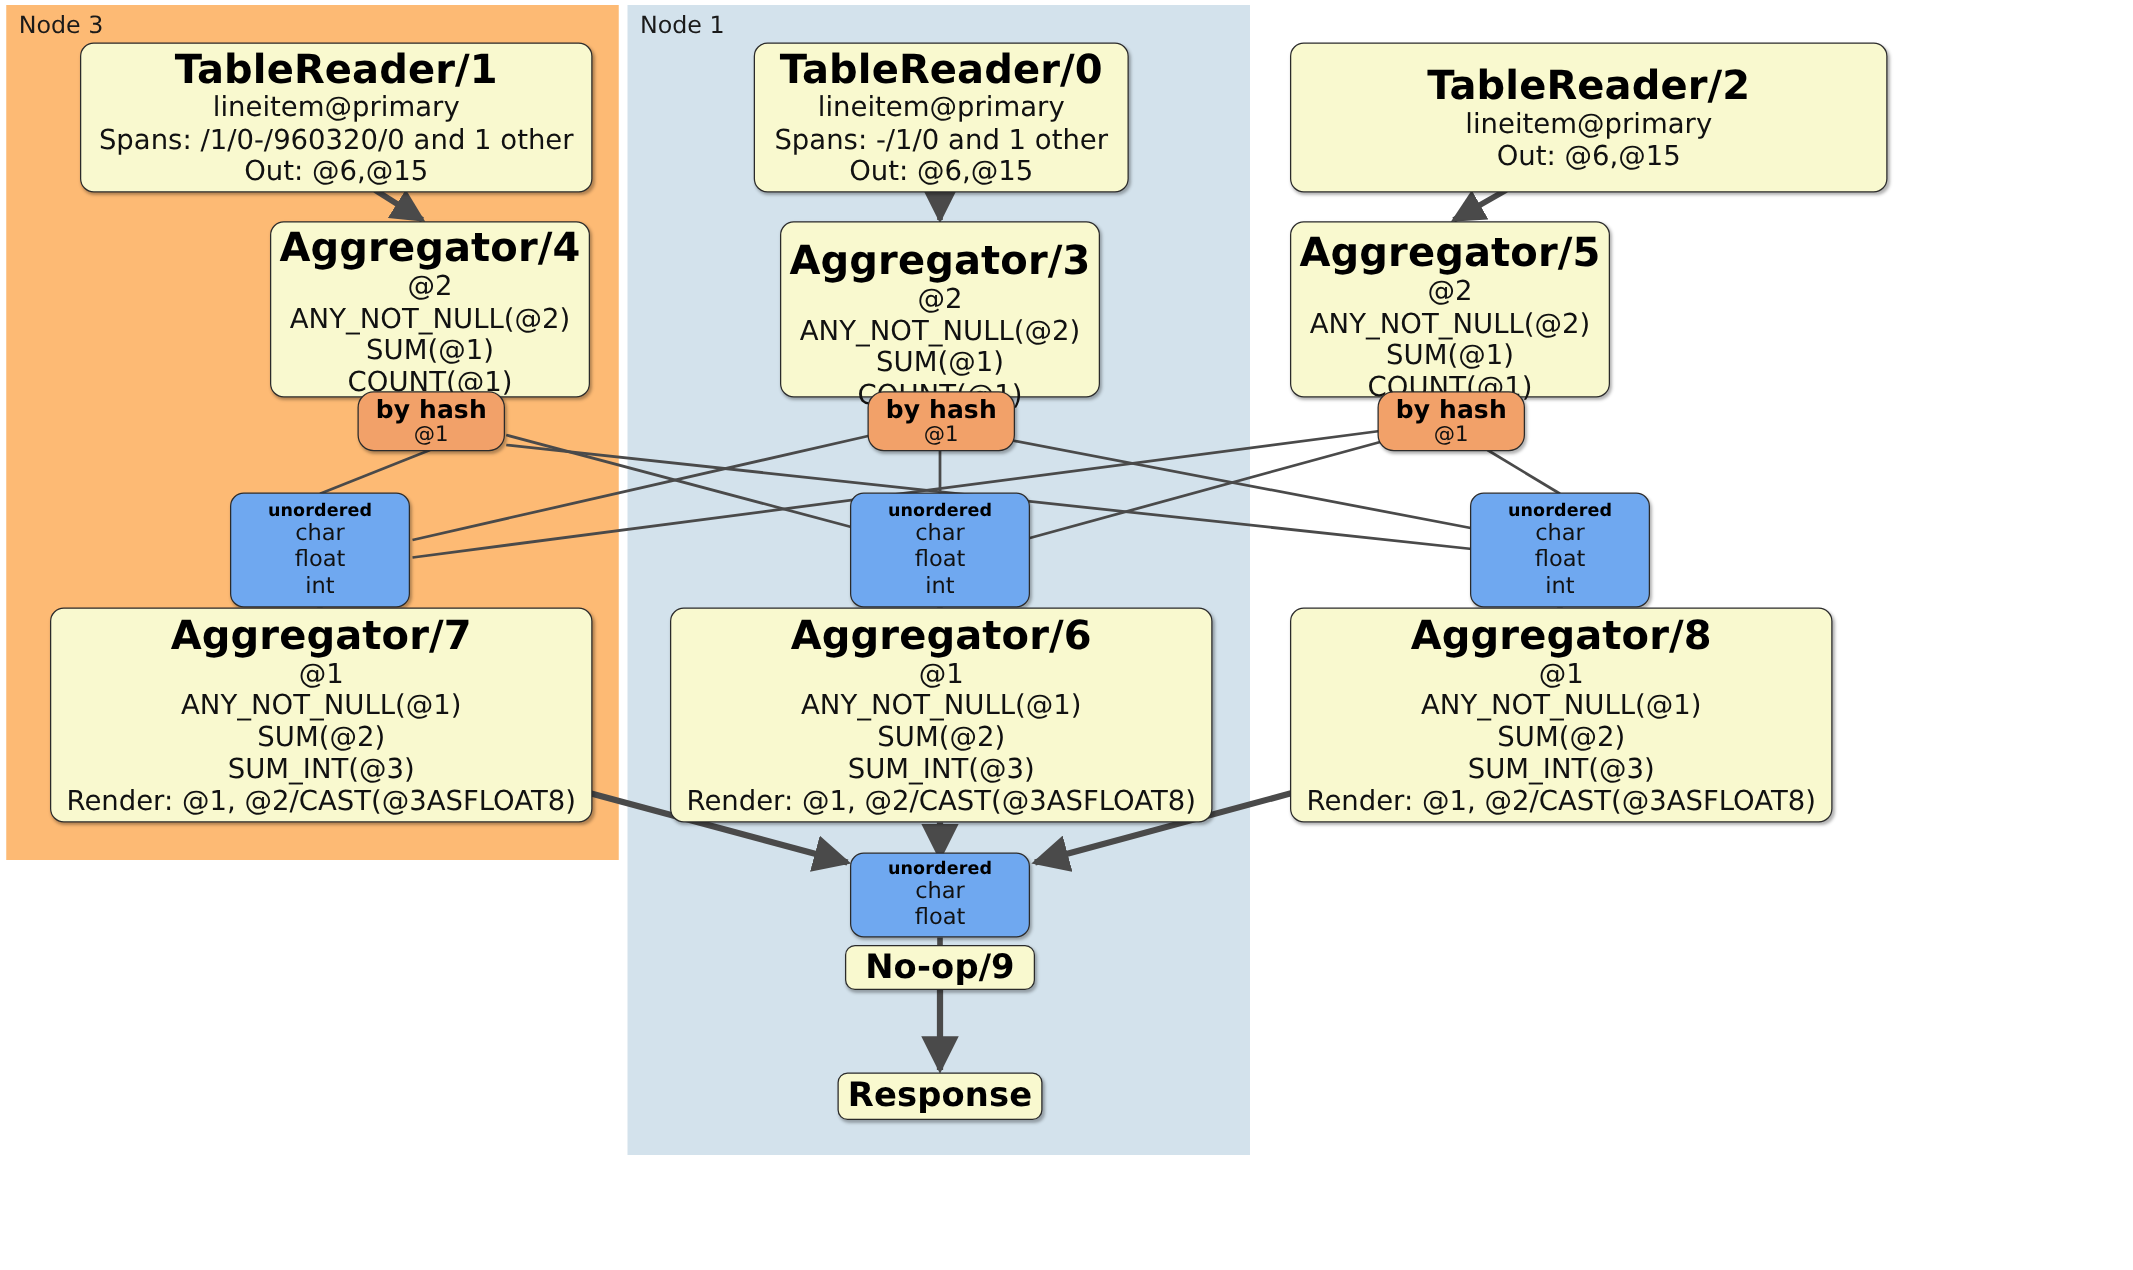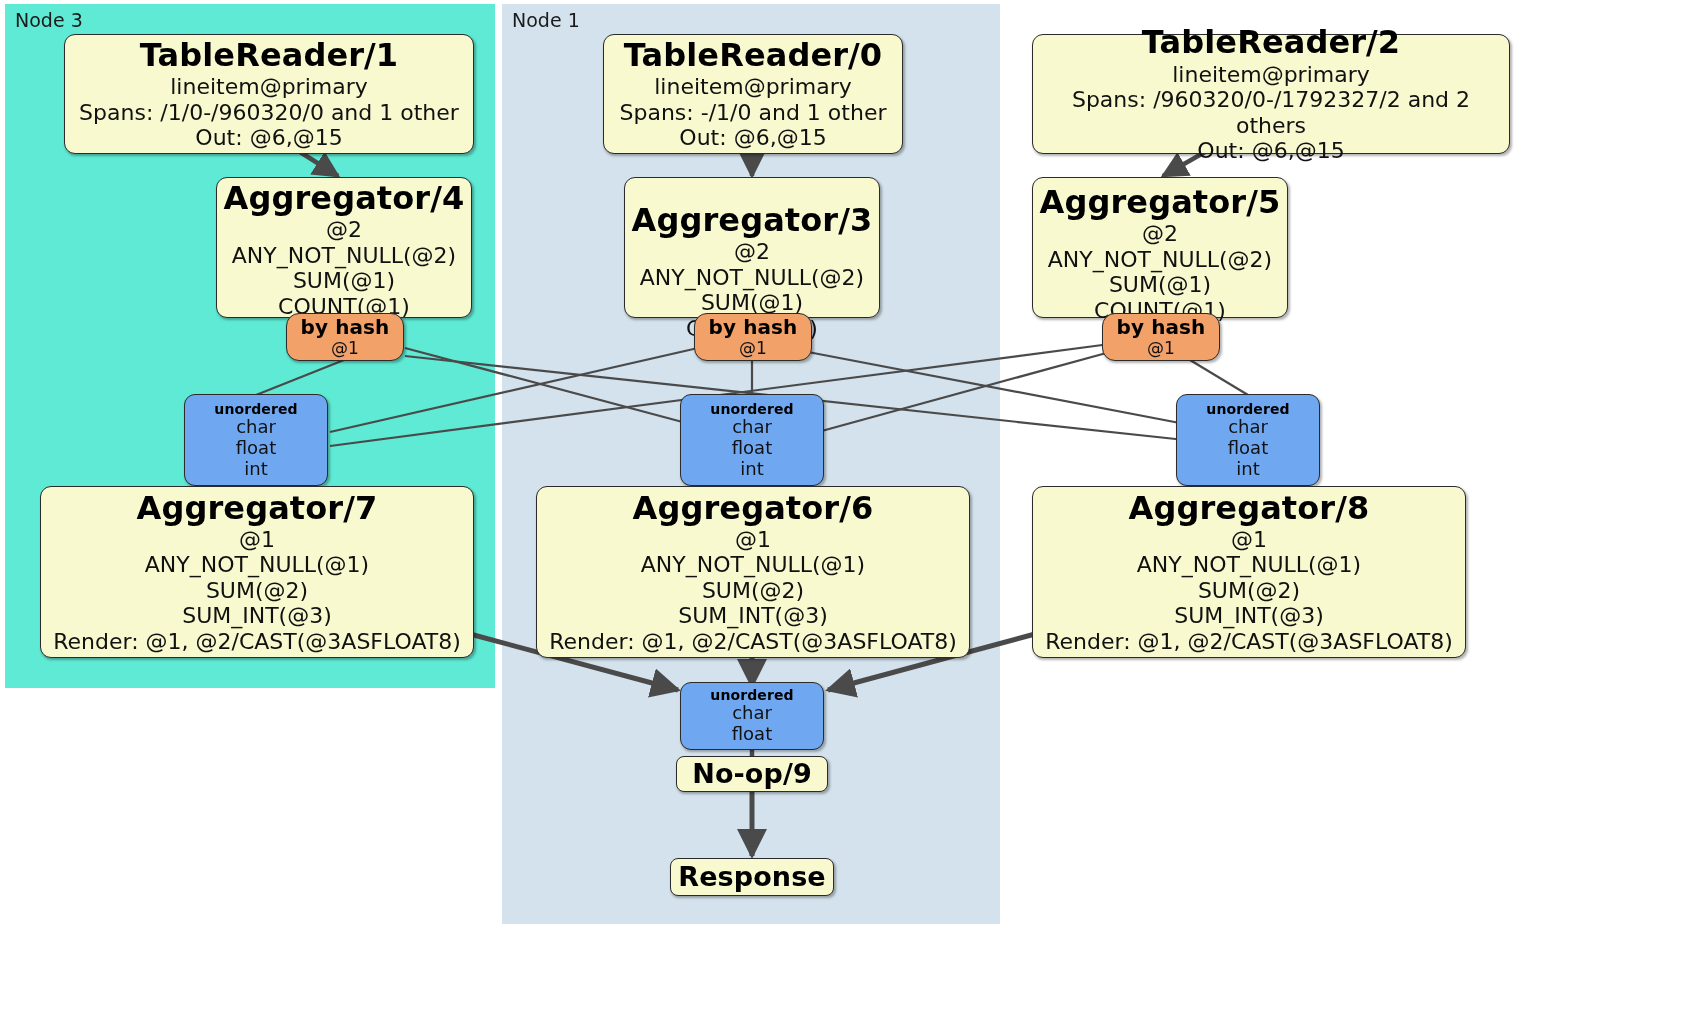--- a/index.html
+++ b/index.html
@@ -91,21 +91,21 @@
   .receiver .title { font-size: 14px; }
   .receiver .line  { font-size: 18px; }
 
   .terminal .title { font-size: 27px; }
 </style>
 </head>
 <body>
 
 <div id="stage">
 
-  <div class="panel" style="left:5px; top:4px; width:490px; height:684px; background:#5eead4;">
+  <div class="panel" style="left:5px; top:4px; width:490px; height:684px; background:#fdba74;">
     <div class="panel-label">Node 3</div>
   </div>
 
   <div class="panel" style="left:502px; top:4px; width:498px; height:920px; background:#d3e2ec;">
     <div class="panel-label">Node 1</div>
   </div>
 
 
   <svg id="edges" viewBox="0 0 1706 1016">
     <defs>
@@ -159,33 +159,32 @@
   <div class="node proc" style="left:603px; top:34px; width:300px; height:120px;">
     <div class="title">TableReader/0</div>
     <div class="line">lineitem@primary</div>
     <div class="line">Spans: -/1/0 and 1 other</div>
     <div class="line">Out: @6,@15</div>
   </div>
 
   <div class="node proc" style="left:1032px; top:34px; width:478px; height:120px;">
     <div class="title">TableReader/2</div>
     <div class="line">lineitem@primary</div>
-    <div class="line">Spans: /960320/0-/1792327/2 and 2 others</div>
     <div class="line">Out: @6,@15</div>
   </div>
 
   <div class="node proc" style="left:216px; top:177px; width:256px; height:141px; justify-content:flex-start; padding-top:2px;">
     <div class="title">Aggregator/4</div>
     <div class="line">@2</div>
     <div class="line">ANY_NOT_NULL(@2)</div>
     <div class="line">SUM(@1)</div>
     <div class="line">COUNT(@1)</div>
   </div>
 
-  <div class="node proc" style="left:624px; top:177px; width:256px; height:141px; justify-content:flex-start; padding-top:24px;">
+  <div class="node proc" style="left:624px; top:177px; width:256px; height:141px; justify-content:flex-start; padding-top:12px;">
     <div class="title">Aggregator/3</div>
     <div class="line">@2</div>
     <div class="line">ANY_NOT_NULL(@2)</div>
     <div class="line">SUM(@1)</div>
     <div class="line">COUNT(@1)</div>
   </div>
 
   <div class="node proc" style="left:1032px; top:177px; width:256px; height:141px; justify-content:flex-start; padding-top:6px;">
     <div class="title">Aggregator/5</div>
     <div class="line">@2</div>

